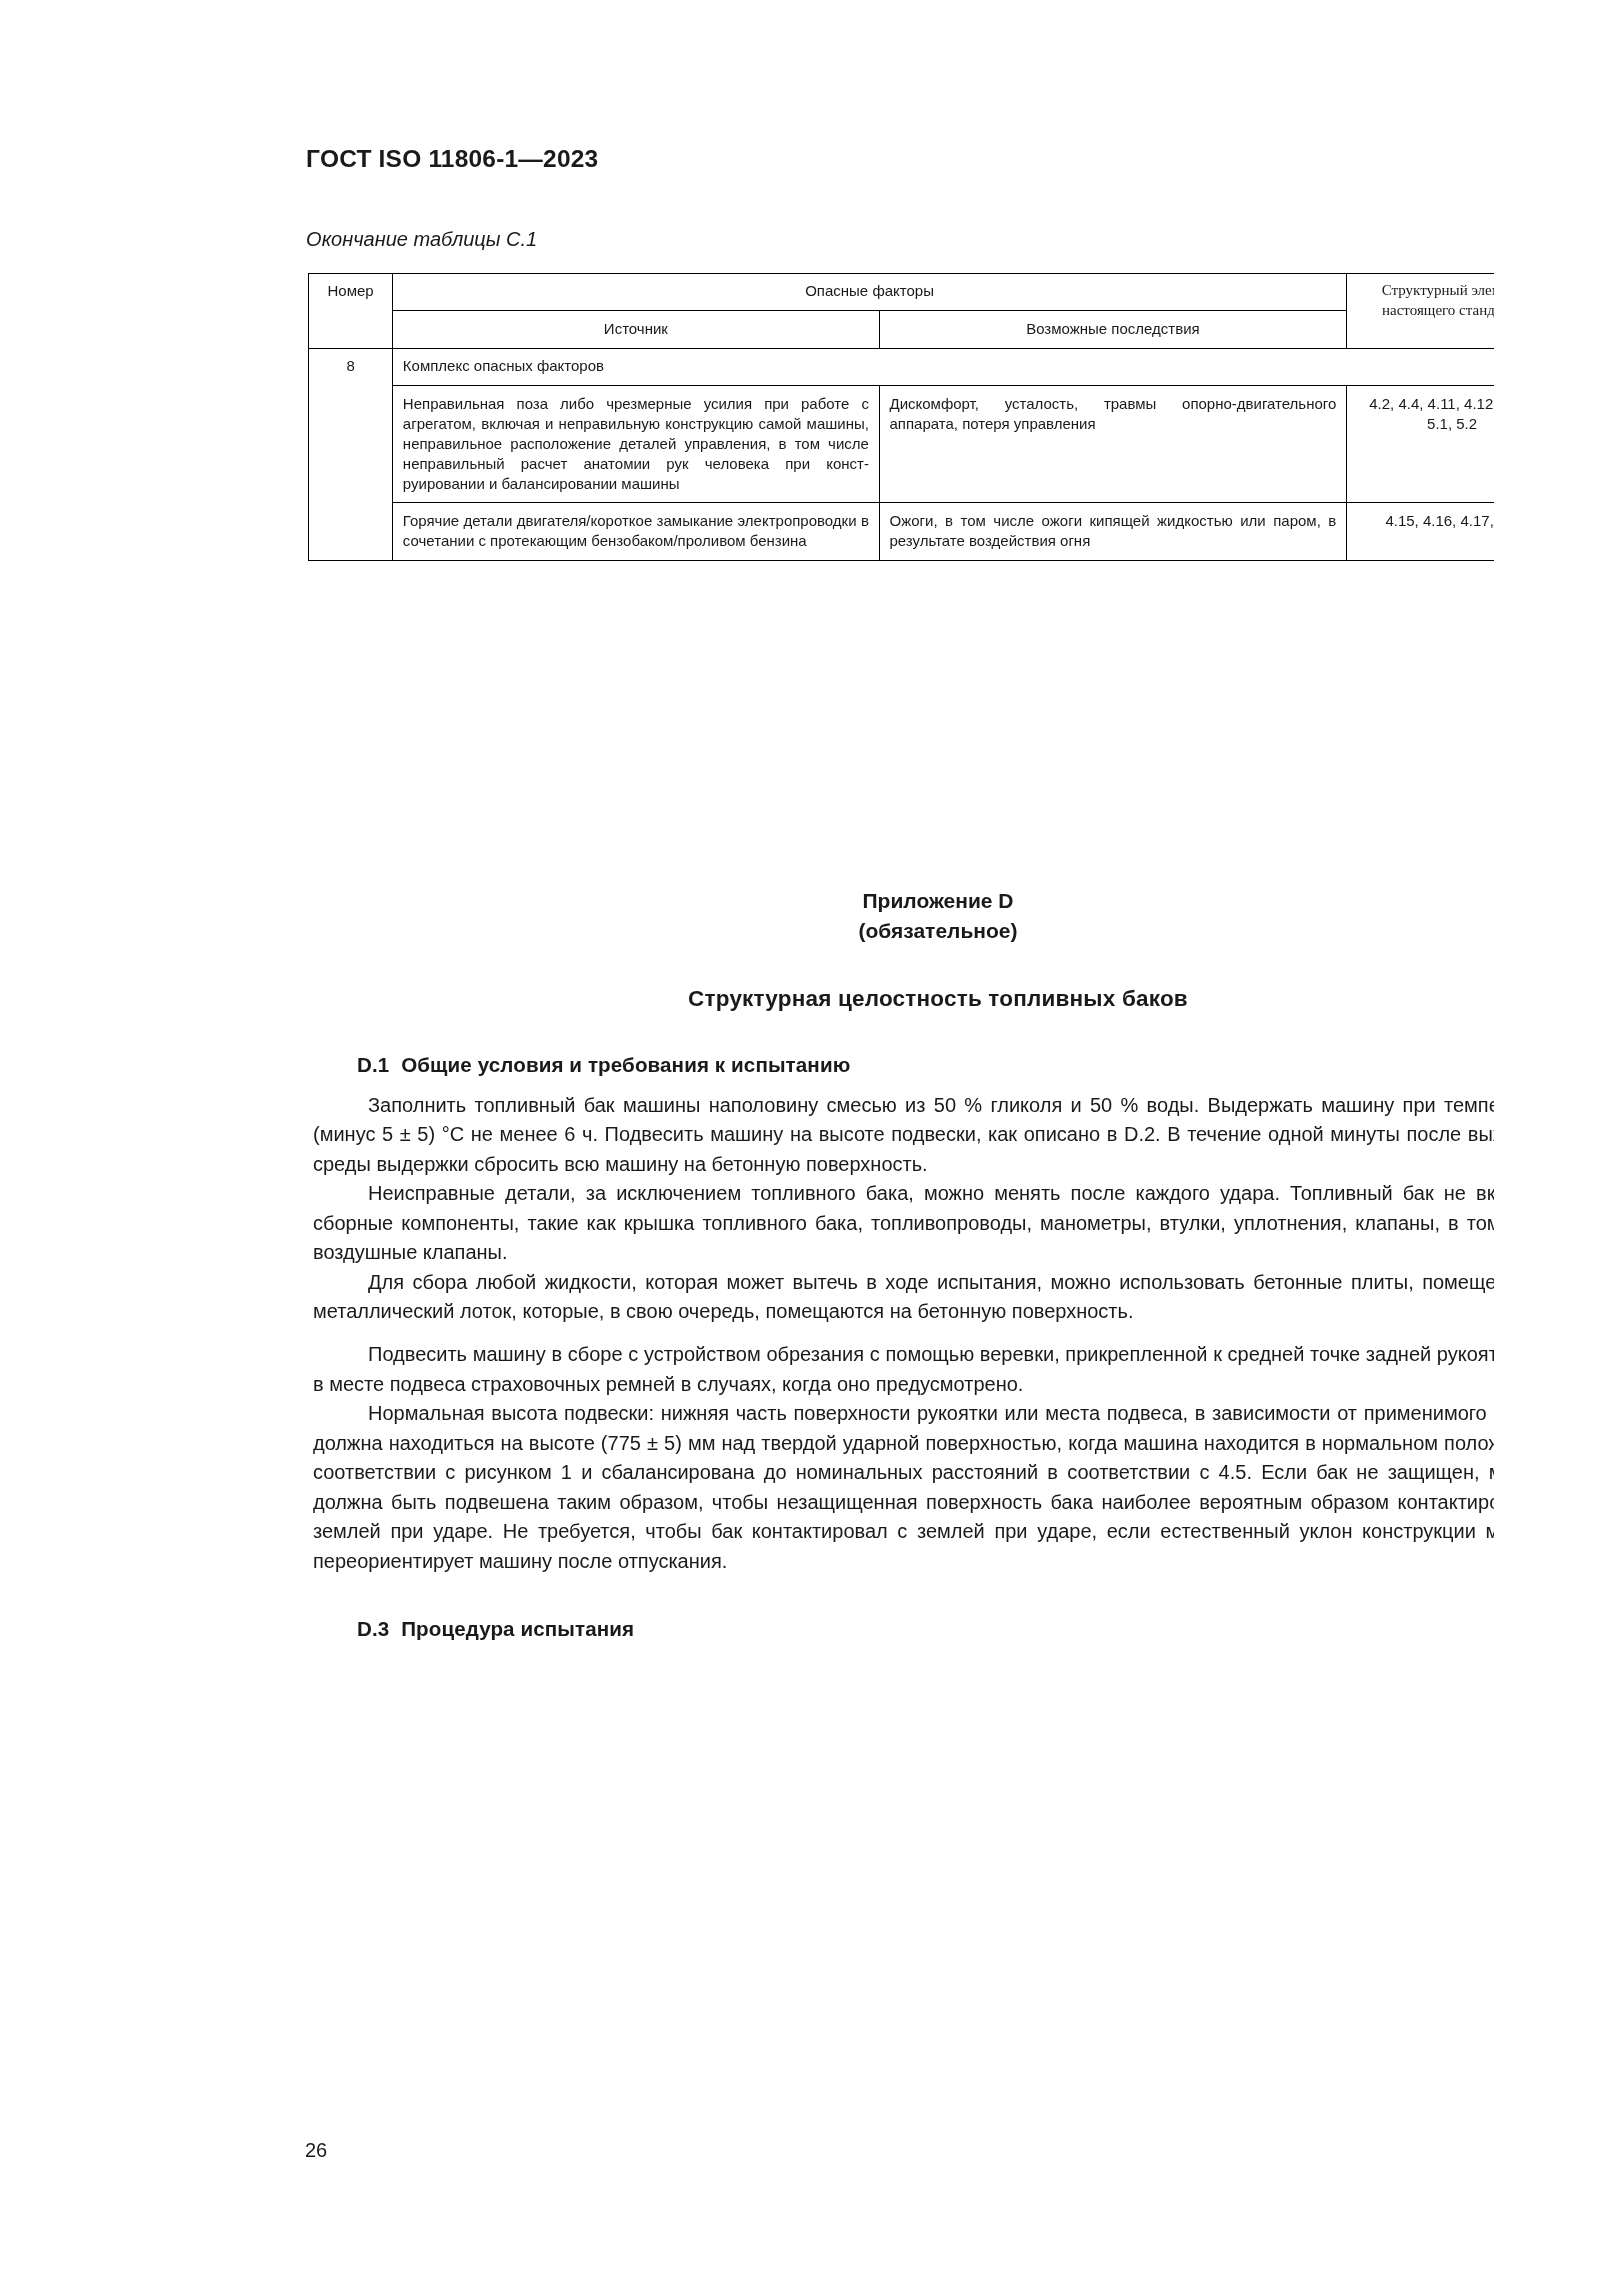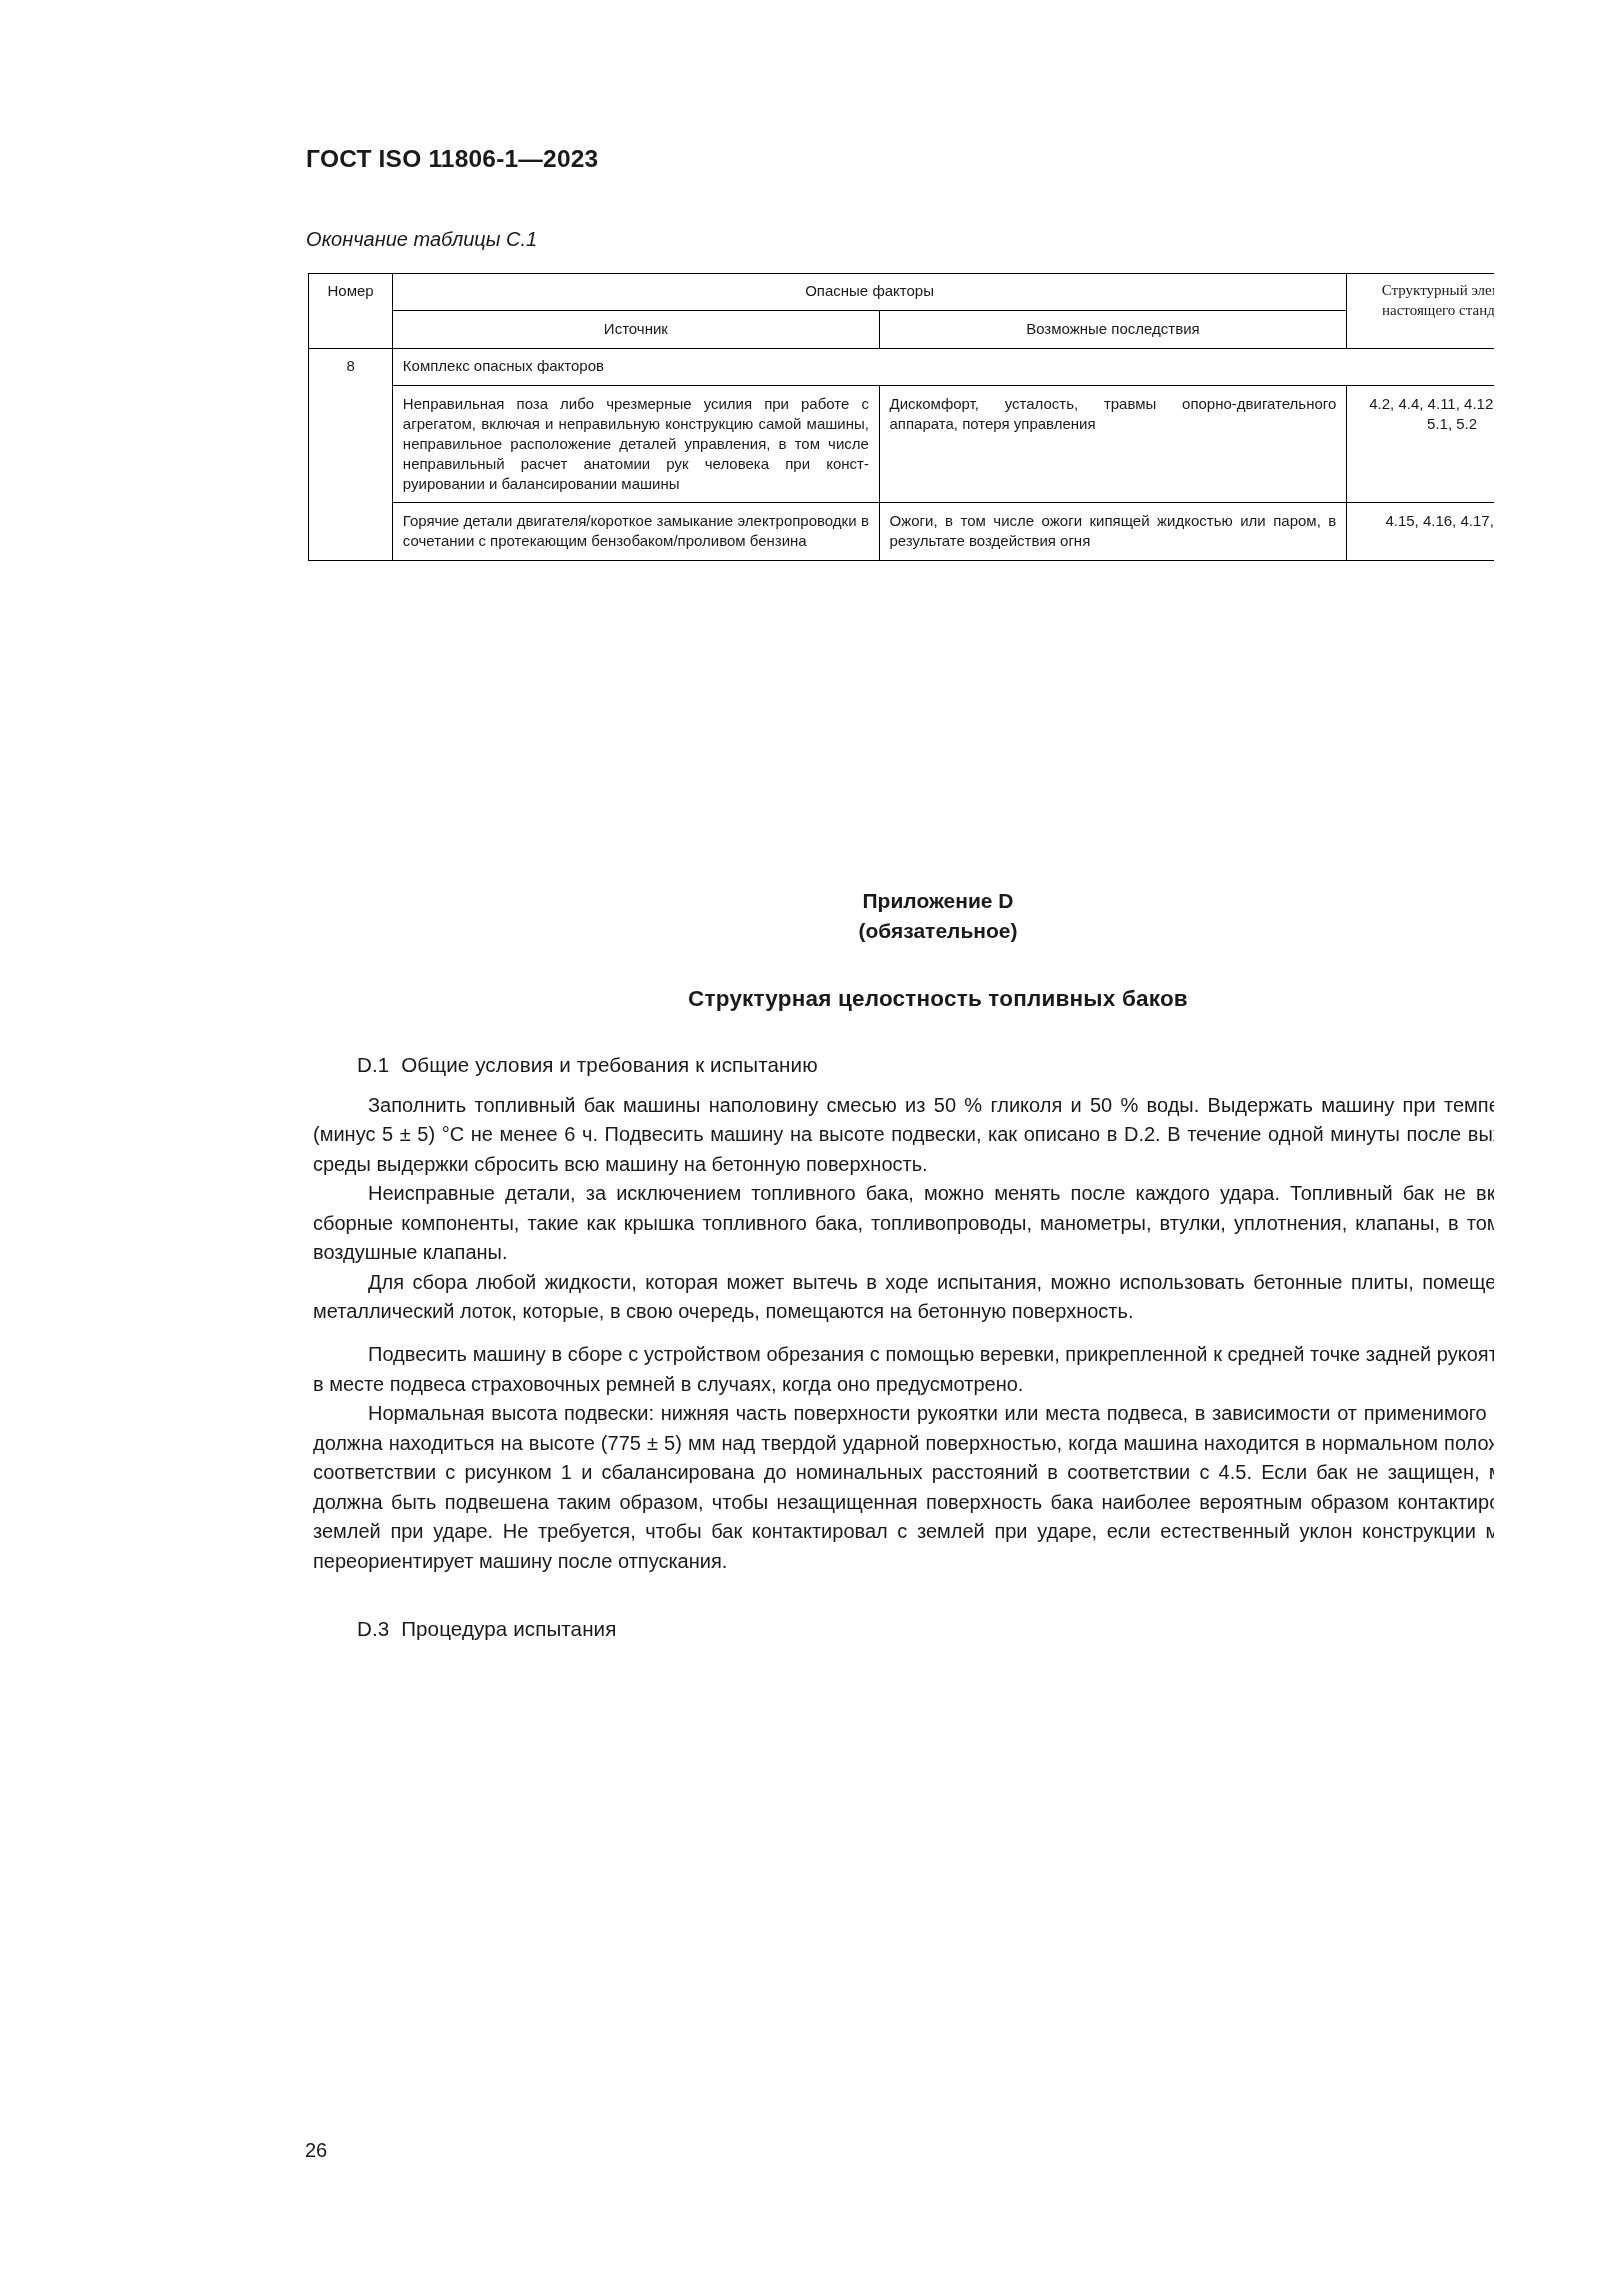--- a/index.html
+++ b/index.html
@@ -129,21 +129,21 @@
   .annex-name {
     font-size: 22.5px;
     font-weight: bold;
     margin-top: 39px;
     letter-spacing: 0.2px;
   }
 
   
   h3.section-head {
     font-size: 20.6px;
-    font-weight: normal;
+    font-weight: bold;
     margin: 41px 0 0 44px;
     letter-spacing: 0.1px;
   }
   h3.section-head .sec-num { margin-right: 11.8px; }
 
   p.body-par {
     font-size: 20px;
     line-height: 1.475;
     margin: 13.7px 0 0 0;
     text-align: justify;

